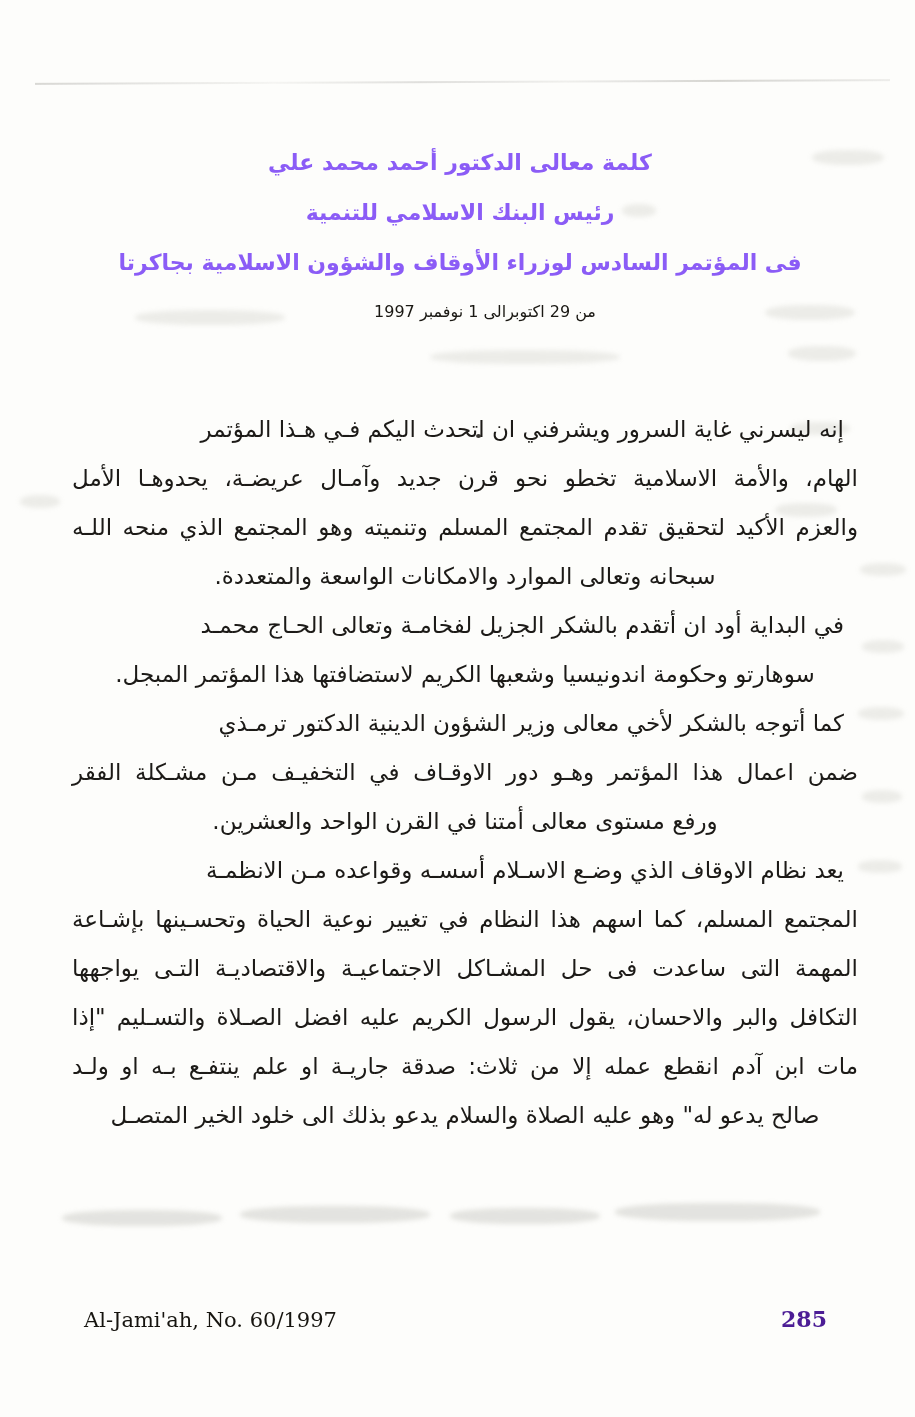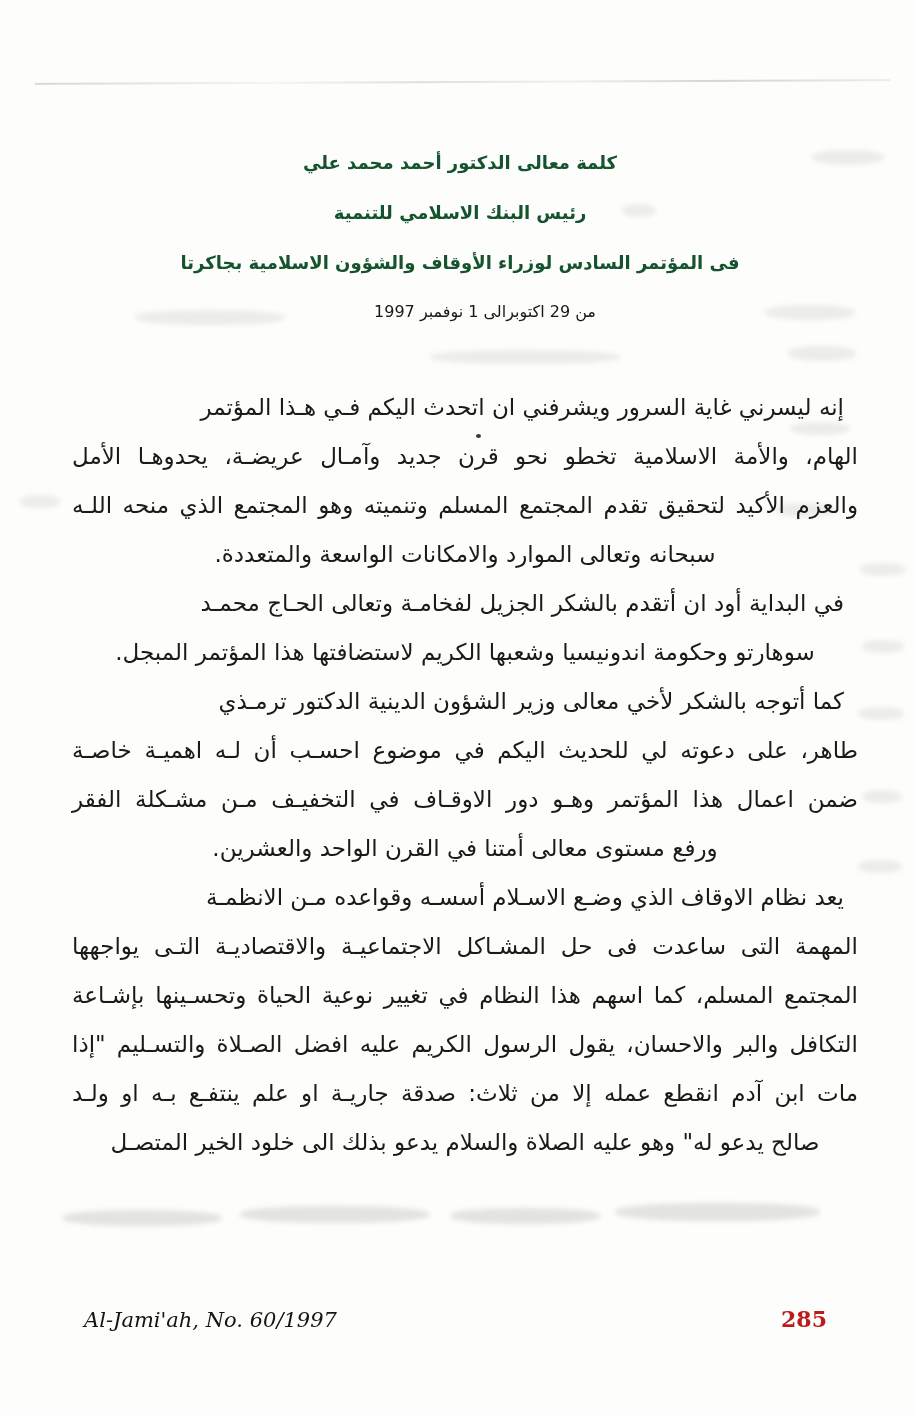--- a/index.html
+++ b/index.html
@@ -37,37 +37,37 @@
 
   
   .title-block {
     position: absolute;
     top: 138px; left: 65px; right: 60px;
     text-align: center;
     direction: rtl;
   }
   .title-line {
     font-weight: bold;
-    font-size: 18px;
+    font-size: 22px;
     line-height: 50px;
-    color: #14532d;
+    color: #8b5cf6;
   }
   .date-line {
     font-weight: normal;
     font-size: 16px;
     line-height: 48px;
     position: relative;
     left: 25px;
     color: #1a1813;
   }
 
   
   .body-text {
     position: absolute;
-    top: 383px; left: 72px;
+    top: 405px; left: 72px;
     width: 786px;
     direction: rtl;
   }
   .line {
     font-size: 23px;
     height: 49px;
     line-height: 49px;
     white-space: nowrap;
     color: #1c1a17;
   }
@@ -77,31 +77,30 @@
     text-align-last: justify;
   }
   .line.first { text-align: right; padding-right: 14px; }
   .line.last  { text-align: center; }
 
   
   .footer-journal {
     position: absolute;
     left: 84px; top: 1308px;
     font-family: "DejaVu Serif", serif;
-    font-style: italic;
     font-size: 21px;
     color: #16140f;
   }
   .footer-pagenum {
     position: absolute;
     right: 88px; top: 1306px;
     font-family: "DejaVu Serif", serif;
     font-weight: bold;
     font-size: 22px;
-    color: #b91c1c;
+    color: #4c1d95;
   }
 </style>
 </head>
 <body>
 
 <div class="page">
 
   <div class="streak"></div>
   <div class="inkdot" style="left:476px; top:434px;"></div>
 
@@ -136,27 +135,26 @@
 
     <div class="line first">إنه ليسرني غاية السرور ويشرفني ان اتحدث اليكم فـي هـذا المؤتمر</div>
     <div class="line mid">الهام، والأمة الاسلامية تخطو نحو قرن جديد  وآمـال عريضـة، يحدوهـا الأمل</div>
     <div class="line mid">والعزم الأكيد لتحقيق تقدم المجتمع المسلم وتنميته وهو المجتمع الذي منحه اللـه</div>
     <div class="line last">سبحانه وتعالى الموارد والامكانات الواسعة والمتعددة.</div>
 
     <div class="line first">في البداية أود ان أتقدم بالشكر الجزيل  لفخامـة وتعالى الحـاج محمـد</div>
     <div class="line last">سوهارتو وحكومة اندونيسيا وشعبها الكريم لاستضافتها هذا المؤتمر المبجل.</div>
 
     <div class="line first">كما أتوجه بالشكر لأخي معالى وزير الشؤون الدينية الدكتور  ترمـذي</div>
-    <div class="line mid">طاهر، على دعوته لي للحديث اليكم في موضوع احسـب أن لـه اهميـة خاصـة</div>
     <div class="line mid">ضمن اعمال  هذا المؤتمر وهـو دور الاوقـاف في التخفيـف مـن مشـكلة الفقر</div>
     <div class="line last">ورفع مستوى معالى أمتنا في القرن الواحد والعشرين.</div>
 
     <div class="line first">يعد نظام الاوقاف الذي وضـع الاسـلام أسسـه وقواعده مـن الانظمـة</div>
+    <div class="line mid">المجتمع المسلم، كما اسهم هذا النظام في تغيير نوعية الحياة  وتحسـينها بإشـاعة</div>
     <div class="line mid">المهمة التى ساعدت فى  حل المشـاكل الاجتماعيـة والاقتصاديـة التـى يواجهها</div>
-    <div class="line mid">المجتمع المسلم، كما اسهم هذا النظام في تغيير نوعية الحياة  وتحسـينها بإشـاعة</div>
     <div class="line mid">التكافل والبر والاحسان، يقول الرسول الكريم عليه افضل الصـلاة  والتسـليم "إذا</div>
     <div class="line mid">مات ابن آدم انقطع عمله إلا من ثلاث: صدقة جاريـة او علم ينتفـع بـه او ولـد</div>
     <div class="line last">صالح يدعو له" وهو عليه الصلاة والسلام يدعو بذلك الى خلود الخير المتصـل</div>
   </main>
 
   <div class="footer-journal">Al-Jami'ah, No. 60/1997</div>
   <div class="footer-pagenum">285</div>
 
 </div>
 

